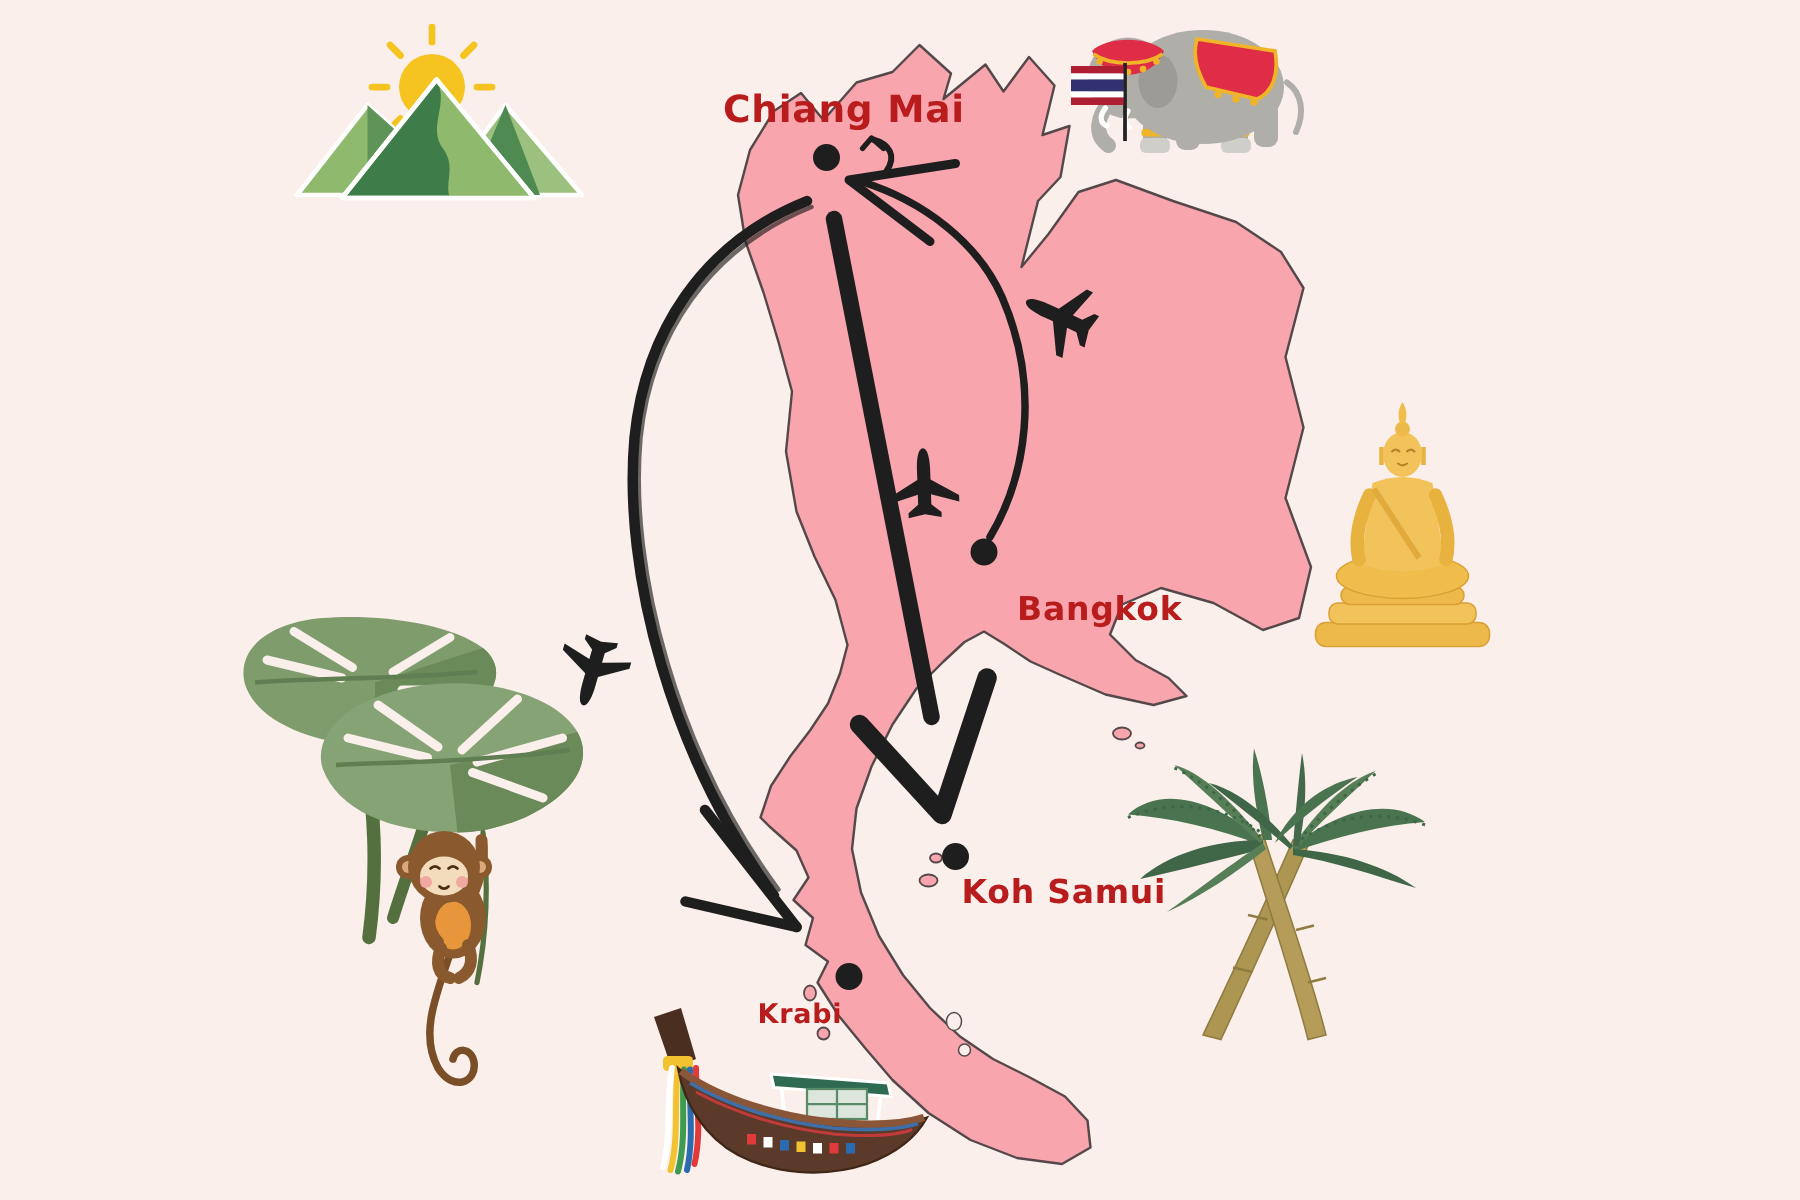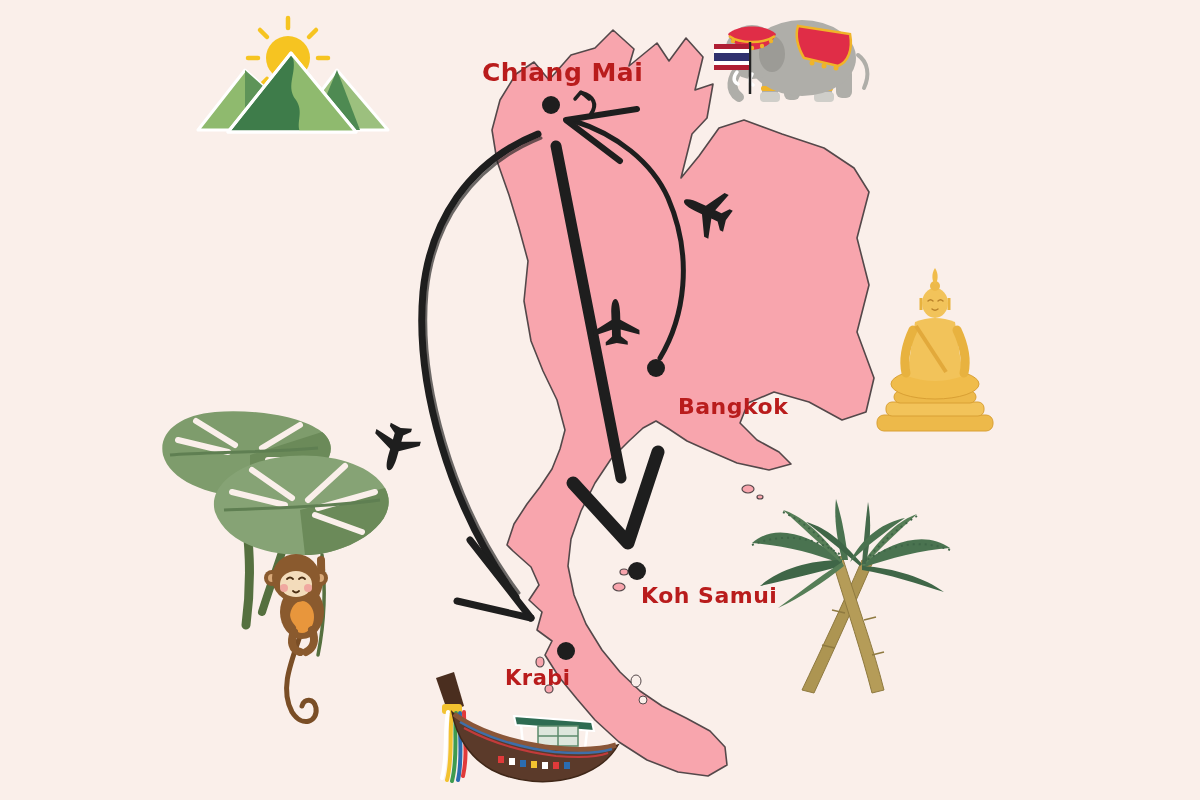--- a/index.html
+++ b/index.html
@@ -15,21 +15,21 @@
     position:absolute;
     color:#b91c1c;
     font-weight:700;
     letter-spacing:.5px;
     white-space:nowrap;
     font-family:"DejaVu Sans", sans-serif;
   }
   .lbl-chiangmai{left:482px;top:58px;font-size:25px;}
   .lbl-bangkok{left:678px;top:374px;font-size:22px;margin-top:20px;}
   .lbl-kohsamui{left:641px;top:536px;font-size:22px;margin-top:47px;}
-  .lbl-krabi{left:505px;top:666px;font-size:21px;}
+  .lbl-krabi{left:505px;top:666px;font-size:18px;}
 </style>
 </head>
 <body>
 
 <div class="canvas">
 
   <svg class="layer" width="1200" height="800" viewBox="0 0 1200 800">
     <defs>
       <path id="plane-shape" d="M 0,-21 C 3,-21 4,-14 4,-8 L 4,-2 L 21,8 L 21,12 L 4,7 L 4,13 L 10,18 L 10,21 L 0,19 L -10,21 L -10,18 L -4,13 L -4,7 L -21,12 L -21,8 L -4,-2 L -4,-8 C -4,-14 -3,-21 0,-21 Z"></path>
     </defs>

